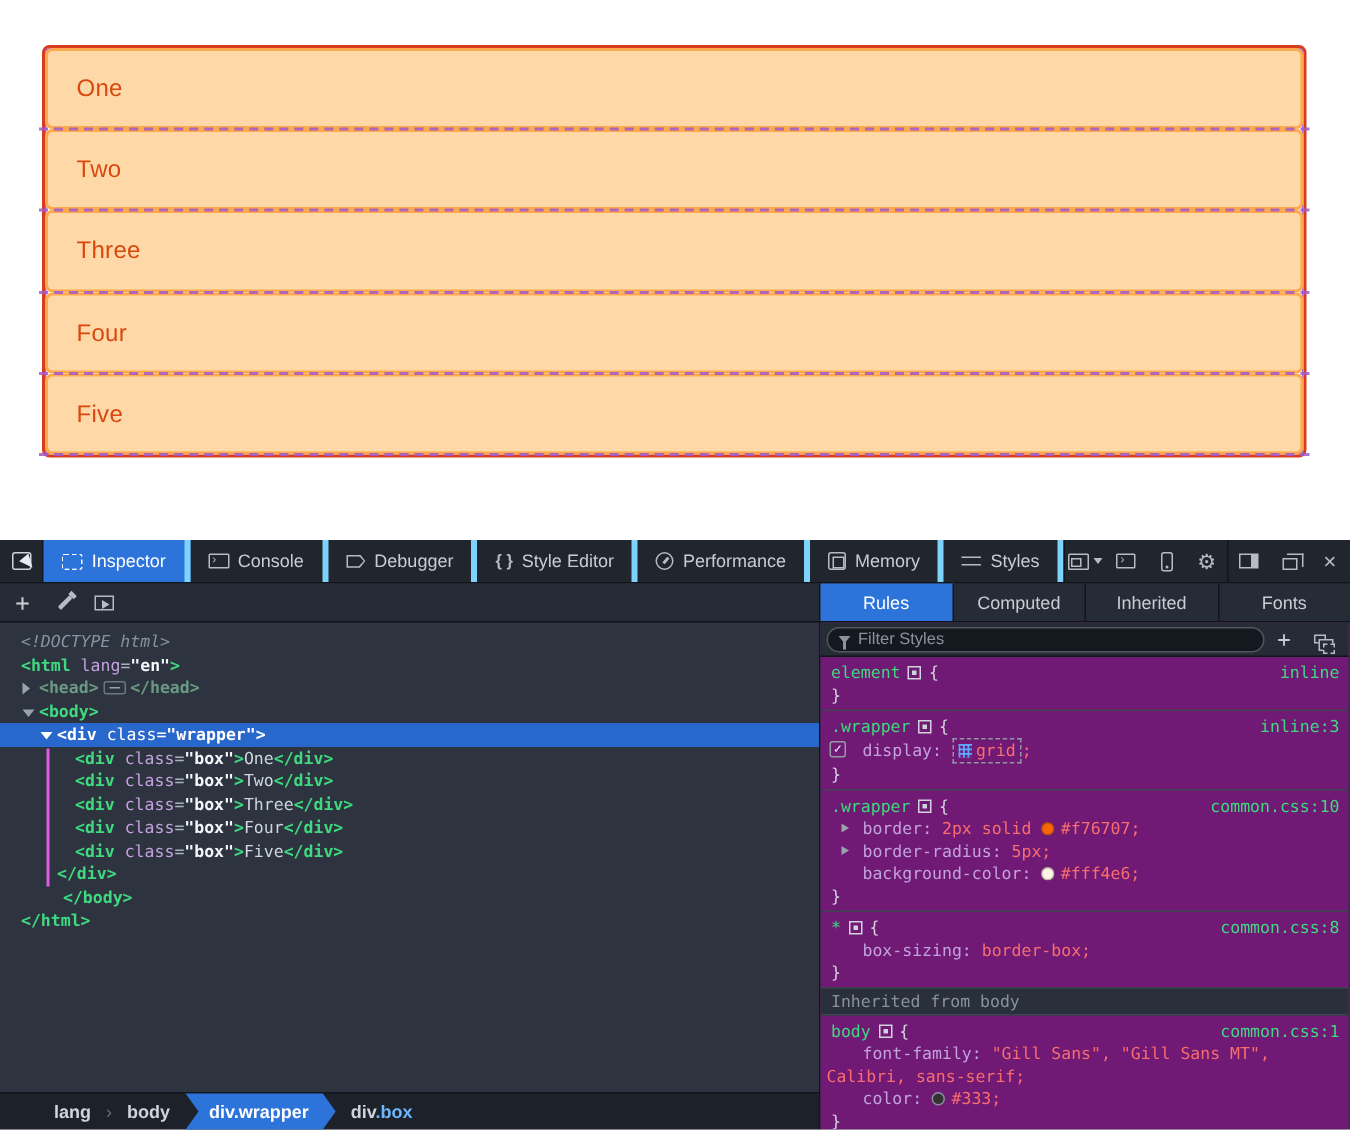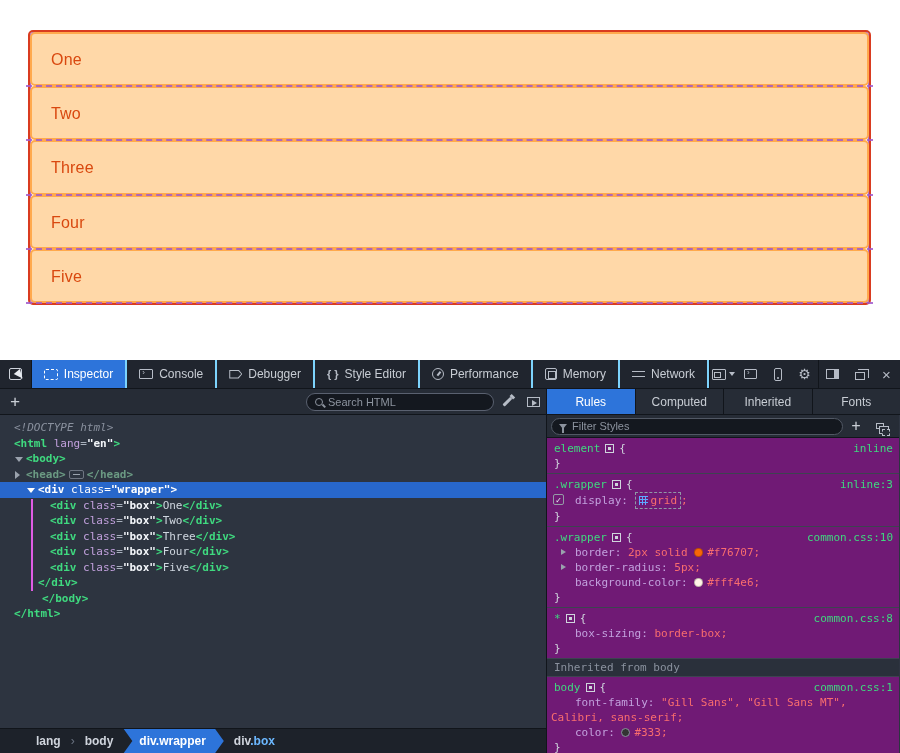--- a/index.html
+++ b/index.html
@@ -20,21 +20,21 @@
   
   .devtools { position:relative; width:900px; height:393px; background:#2d3440;
     font-family:"DejaVu Sans Mono", monospace; font-size:11px; color:#d0d5dd; }
 
   
   .dt-tabbar { display:flex; height:29px; background:#20252e; border-bottom:1px solid #11151b;
     align-items:stretch; font-family:"Liberation Sans", sans-serif; font-size:12px; }
   .dt-pickbtn { width:36px; display:flex; align-items:center; justify-content:center;
     border-right:1px solid #11151b; }
   .dt-tab { display:flex; align-items:center; gap:6px; padding:0 12px;
-    border-right:2px solid #7dd3fc; color:#c8cdd4; cursor:default; white-space:nowrap; }
+    border-right:4px solid #7dd3fc; color:#c8cdd4; cursor:default; white-space:nowrap; }
   .dt-tab.active { background:#2d74da; color:#fff; }
   .dt-tab.active .ico { color:#fff; border-color:#fff; }
   .dt-right { margin-left:auto; display:flex; align-items:center; }
   .dt-iconbtn { width:27px; height:100%; display:flex; align-items:center; justify-content:center; color:#b6bcc6; }
   .vsep { width:1px; height:100%; background:#11151b; }
 
   
   .dt-toolbar { display:flex; height:26px; background:#262c36; border-bottom:1px solid #11151b; }
   .dt-toolbar-left { width:547px; display:flex; align-items:center; border-right:1px solid #11151b; }
   .add-node { width:30px; text-align:center; font-size:16px; color:#c8cdd4; line-height:24px; }
@@ -217,21 +217,21 @@
       <div class="dt-tab">
         <span class="ico ico-performance"></span>
         <span>Performance</span>
       </div>
       <div class="dt-tab">
         <span class="ico ico-memory"></span>
         <span>Memory</span>
       </div>
       <div class="dt-tab">
         <span class="ico ico-network"></span>
-        <span>Network</span>
+        <span>Styles</span>
       </div>
       <div class="dt-right">
         <div class="vsep"></div>
         <div class="dt-iconbtn">
           <span class="ico ico-iframe"></span>
           <span class="ico ico-caret"></span>
         </div>
         <div class="dt-iconbtn">
           <span class="ico ico-splitconsole"></span>
         </div>
@@ -250,46 +250,42 @@
         </div>
         <div class="dt-iconbtn">
           <span class="ico ico-close">×</span>
         </div>
       </div>
     </div>
 
   <div class="dt-toolbar">
     <div class="dt-toolbar-left">
       <div class="add-node">+</div>
-      <div class="search-pill">
-        <span class="ico ico-magnifier"></span>
-        <input type="text" placeholder="Search HTML" style="">
-      </div>
       <div class="tb-ic">
         <span class="ico ico-eyedropper"></span>
       </div>
       <div class="tb-ic">
         <span class="ico ico-threepane"></span>
       </div>
     </div>
     <div class="sidebar-tabs" id="sidebar-tabs">
         <div class="sb-tab active">Rules</div>
         <div class="sb-tab">Computed</div>
         <div class="sb-tab">Inherited</div>
         <div class="sb-tab">Fonts</div>
       </div>
   </div>
 
   <div class="dt-main">
     <div class="markup-panel">
       <div class="markup-view" id="markup-view">
           <div class="m-row" style="padding-left: 14px;"><span class="tk-dt">&lt;!DOCTYPE html&gt;</span></div>
           <div class="m-row" style="padding-left: 14px;"><span class="tk-tag">&lt;html</span><span class="tk-attr"> lang</span><span class="tk-eq">=</span><span class="tk-val">"en"</span><span class="tk-tag">&gt;</span></div>
+          <div class="m-row dim" style="padding-left: 26px;"><span class="twisty closed" style="left:15px"></span><span class="tk-tag">&lt;head&gt;</span><span class="m-badge"></span><span class="tk-tag">&lt;/head&gt;</span></div>
           <div class="m-row" style="padding-left: 26px;"><span class="twisty open" style="left:15px"></span><span class="tk-tag">&lt;body&gt;</span></div>
-          <div class="m-row dim" style="padding-left: 26px;"><span class="twisty closed" style="left:15px"></span><span class="tk-tag">&lt;head&gt;</span><span class="m-badge"></span><span class="tk-tag">&lt;/head&gt;</span></div>
           <div class="m-row selected" style="padding-left: 38px;"><span class="twisty open" style="left:27px"></span><span class="tk-tag">&lt;div</span><span class="tk-attr"> class</span><span class="tk-eq">=</span><span class="tk-val">"wrapper"</span><span class="tk-tag">&gt;</span></div>
           <div class="m-row" style="padding-left: 50px;"><span class="tk-tag">&lt;div</span><span class="tk-attr"> class</span><span class="tk-eq">=</span><span class="tk-val">"box"</span><span class="tk-tag">&gt;</span><span class="tk-txt">One</span><span class="tk-tag">&lt;/div&gt;</span></div>
           <div class="m-row" style="padding-left: 50px;"><span class="tk-tag">&lt;div</span><span class="tk-attr"> class</span><span class="tk-eq">=</span><span class="tk-val">"box"</span><span class="tk-tag">&gt;</span><span class="tk-txt">Two</span><span class="tk-tag">&lt;/div&gt;</span></div>
           <div class="m-row" style="padding-left: 50px;"><span class="tk-tag">&lt;div</span><span class="tk-attr"> class</span><span class="tk-eq">=</span><span class="tk-val">"box"</span><span class="tk-tag">&gt;</span><span class="tk-txt">Three</span><span class="tk-tag">&lt;/div&gt;</span></div>
           <div class="m-row" style="padding-left: 50px;"><span class="tk-tag">&lt;div</span><span class="tk-attr"> class</span><span class="tk-eq">=</span><span class="tk-val">"box"</span><span class="tk-tag">&gt;</span><span class="tk-txt">Four</span><span class="tk-tag">&lt;/div&gt;</span></div>
           <div class="m-row" style="padding-left: 50px;"><span class="tk-tag">&lt;div</span><span class="tk-attr"> class</span><span class="tk-eq">=</span><span class="tk-val">"box"</span><span class="tk-tag">&gt;</span><span class="tk-txt">Five</span><span class="tk-tag">&lt;/div&gt;</span></div>
           <div class="m-row" style="padding-left: 38px;"><span class="tk-tag">&lt;/div&gt;</span></div>
           <div class="m-row" style="padding-left: 42px;"><span class="tk-tag">&lt;/body&gt;</span></div>
           <div class="m-row" style="padding-left: 14px;"><span class="tk-tag">&lt;/html&gt;</span></div>
           <div class="guide-line"></div>

